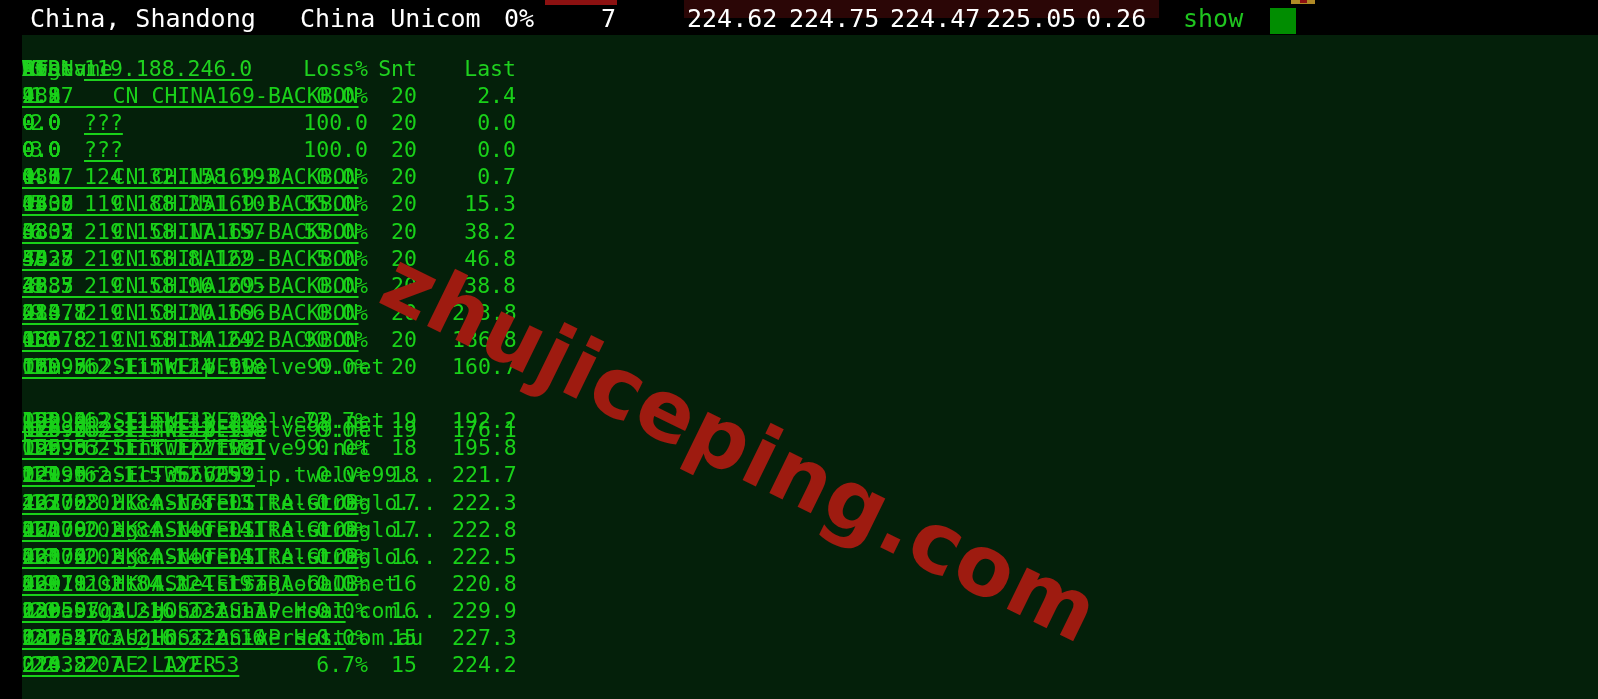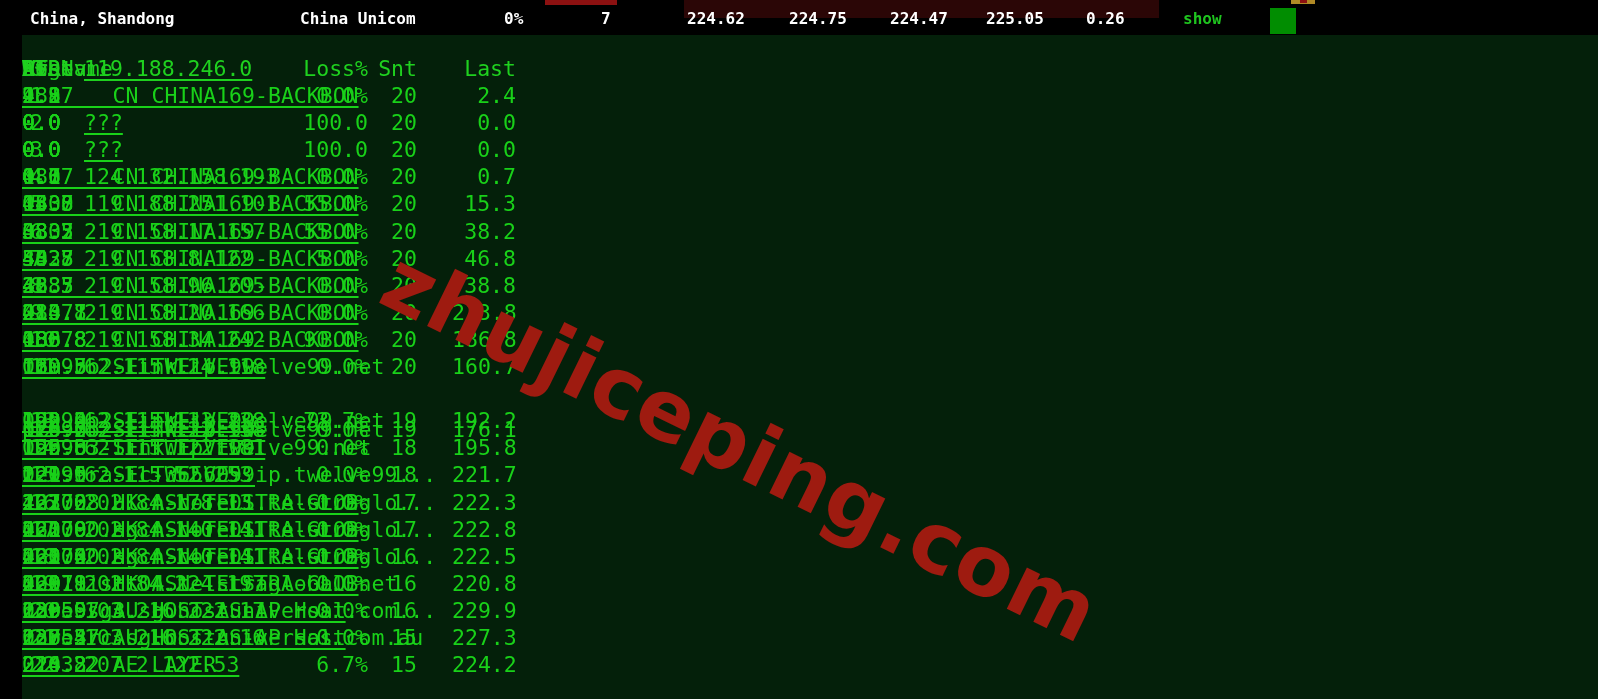--- a/index.html
+++ b/index.html
@@ -24,24 +24,23 @@
     height: 35px;
     background: #000000;
     white-space: nowrap;
     overflow: hidden;
   }
   #topbar .cell {
     position: absolute;
     top: 0;
     height: 18px;
     line-height: 38px;
-    font-size: 16px;
+    font-size: 25px;
     color: #ffffff;
     letter-spacing: 0px;
-    font-weight: bold;
   }
   #topbar .hl {
     background: #2b0606;
   }
   #topbar .redband {
     position: absolute;
     background: #8c1111;
     top: 0;
     height: 5px;
   }

